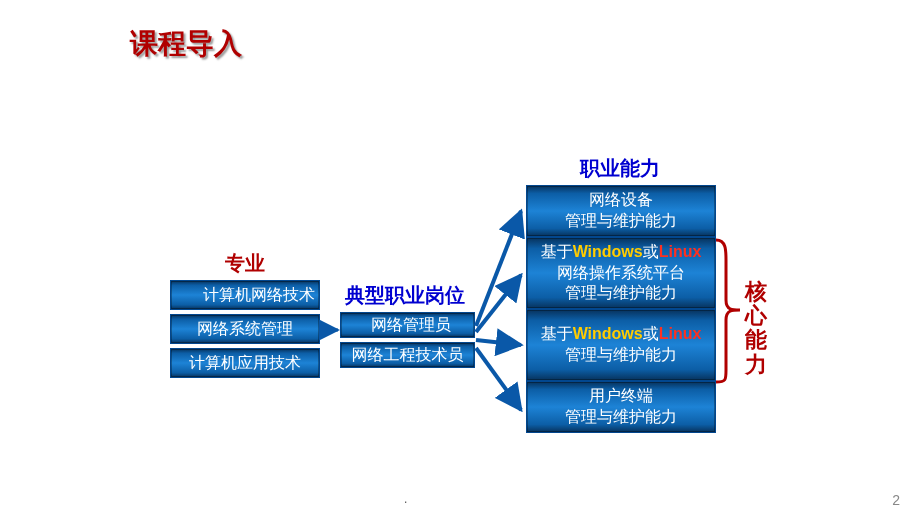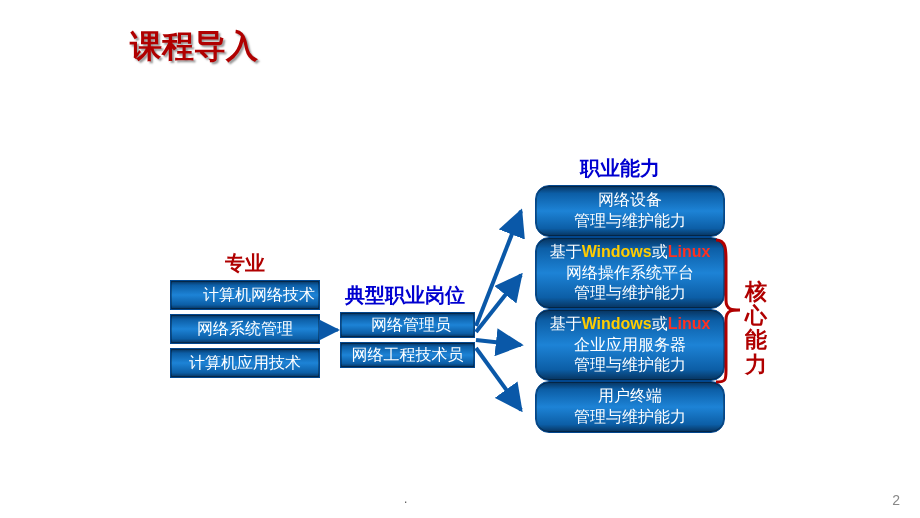--- a/index.html
+++ b/index.html
@@ -9,21 +9,21 @@
     height: 518px;
     background: #fff;
     font-family: "Microsoft YaHei", "SimSun", sans-serif;
     position: relative;
     overflow: hidden;
   }
   .slide-title {
     position: absolute;
     left: 130px;
     top: 25px;
-    font-size: 32px;
+    font-size: 28px;
     font-weight: bold;
     color: #b00000;
     text-shadow: 2px 2px 2px rgba(0,0,0,0.4);
   }
   .col-title {
     position: absolute;
     font-size: 20px;
     font-weight: bold;
     color: #0000d0;
     text-align: center;
@@ -48,21 +48,21 @@
   }
   .box .line { white-space: nowrap; }
   .box .accent .kw1 { color: #ffcc00; font-weight: bold; }
   .box .accent .kw2 { color: #ff3020; font-weight: bold; }
   .big-stack {
     position: absolute;
     left: 523px;
     top: 185px;
     width: 190px;
   }
-  .big-stack .box { position: relative; left: 12px; width: 190px; margin: 0; border-radius: 14px; }
+  .big-stack .box { position: relative; left: 3px; width: 190px; margin: 0; }
   .side-label {
     position: absolute;
     left: 745px;
     top: 280px;
     font-size: 22px;
     font-weight: bold;
     color: #b00000;
     writing-mode: horizontal-tb;
     line-height: 1.1;
     text-align: center;
@@ -124,21 +124,20 @@
     <span class="line accent">
       <span>基于</span><span class="kw1">Windows</span><span>或</span><span class="kw2">Linux</span>
     </span>
     <span class="line">网络操作系统平台</span>
     <span class="line">管理与维护能力</span>
   </div>
   <div class="box" style="height:72px;">
     <span class="line accent">
       <span>基于</span><span class="kw1">Windows</span><span>或</span><span class="kw2">Linux</span>
     </span>
-    <span class="line">企业应用服务器</span>
     <span class="line">管理与维护能力</span>
   </div>
   <div class="box" style="height:52px;">
     <span class="line">用户终端</span>
     <span class="line">管理与维护能力</span>
   </div>
 </div>
 
 <div class="side-label">
   <span>核<br>心<br>能<br>力</span>

